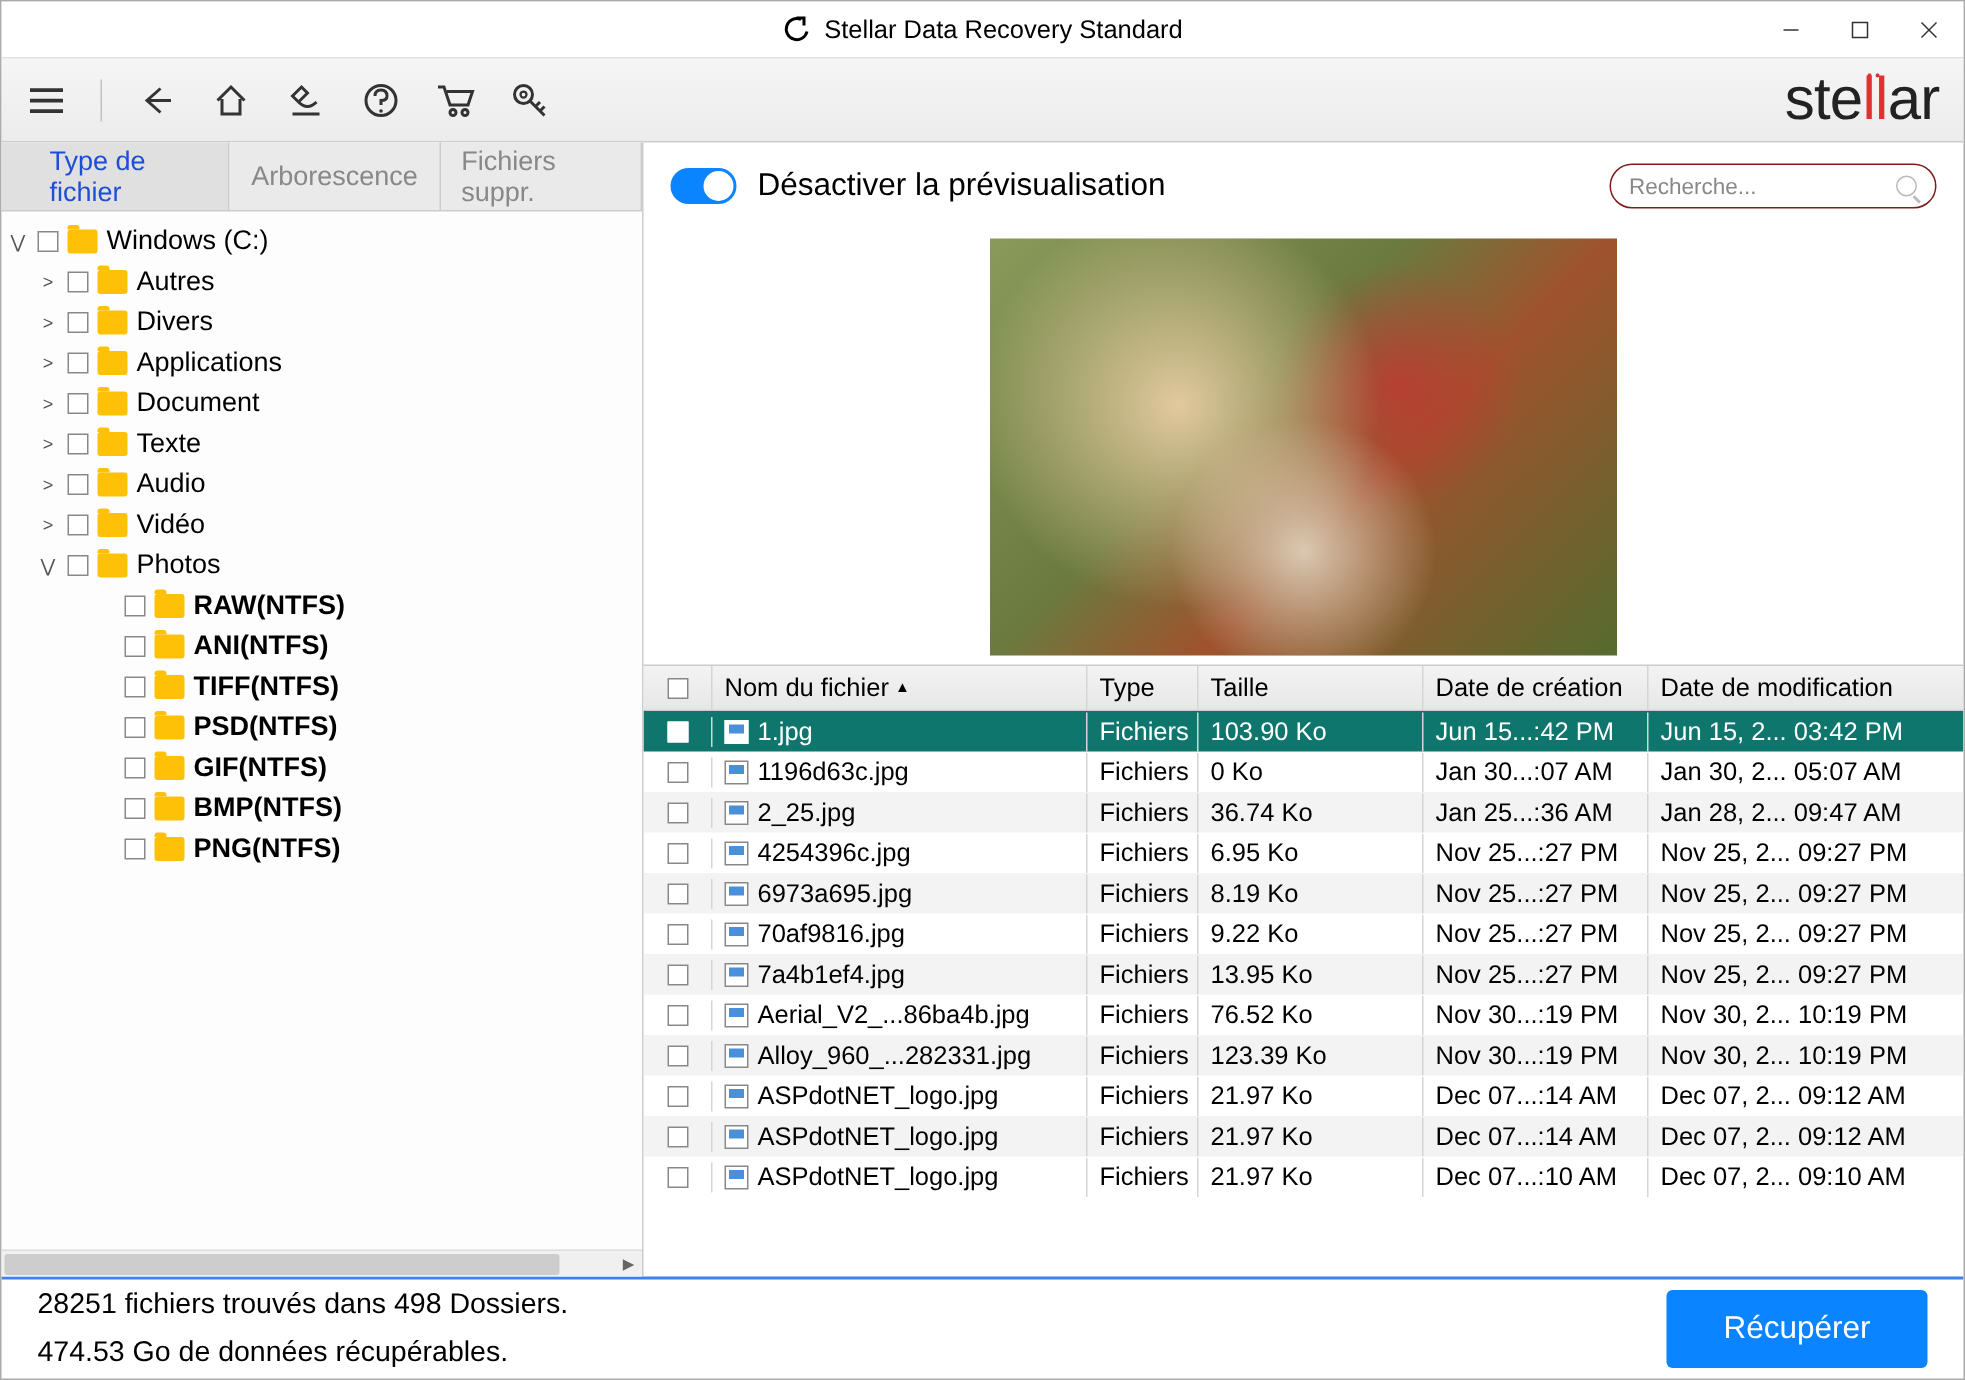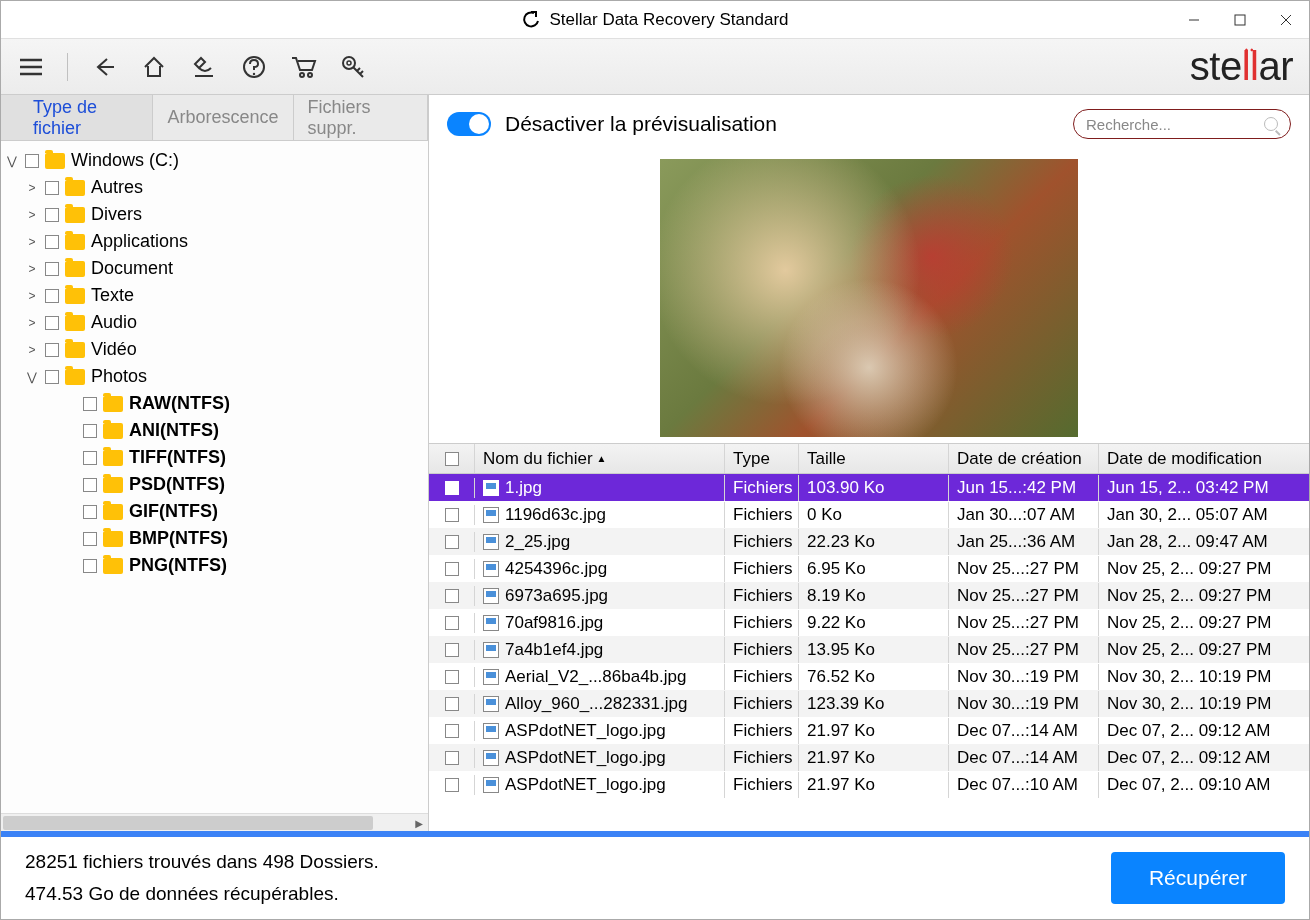--- a/index.html
+++ b/index.html
@@ -54,28 +54,28 @@
 .img-box .blur1{position:absolute;inset:0;background:radial-gradient(circle at 30% 40%, rgba(255,220,180,.8), transparent 40%), radial-gradient(circle at 65% 35%, rgba(200,50,50,.7), transparent 25%);}
 .img-box .blur2{position:absolute;inset:0;background:radial-gradient(circle at 50% 75%, rgba(230,220,200,.85), transparent 30%), radial-gradient(circle at 50% 80%, rgba(139,90,43,.6), transparent 20%);}
 
 .grid { flex: 1; overflow: auto; border-top: 1px solid #ccc; }
 .ghead { display: flex; background: linear-gradient(#f3f3f3,#e7e7e7); border-bottom: 1px solid #ccc; font-size: 17px; height: 30px; position:sticky; top:0;}
 .ghead .gc, .grow .gc { padding: 3px 8px; border-right: 1px solid #d5d5d5; overflow: hidden; text-overflow: ellipsis; white-space: nowrap; display:flex; align-items:center;}
 .gc.c0{width:46px;justify-content:center;} .gc.c1{width:250px;} .gc.c2{width:74px;} .gc.c3{width:150px;} .gc.c4{width:150px;} .gc.c5{flex:1;border-right:none;}
 .ghead .sort{font-size:10px;margin-left:4px;}
 .grow { display: flex; font-size: 17px; height: 27px; align-items:center;}
 .grow:nth-child(odd){background:#f3f3f3;}
-.grow.sel { background: #6d28d9; color: #fff; }
+.grow.sel { background: #0f766e; color: #fff; }
 .grow .cb{margin:0 auto;}
 .grow.sel .cb{border-color:#fff;}
 .fico{width:16px;height:16px;background:#fff;border:1px solid #888;margin-right:6px;flex-shrink:0;position:relative;}
 .fico::after{content:"";position:absolute;top:2px;left:2px;right:2px;height:6px;background:#4a90d9;}
 .grow.sel .fico{border-color:#fff;}
 
-.footer { height: 88px; border-top: 6px solid #3b82f6; display: flex; align-items: center; padding: 16px 24px; }
+.footer { height: 68px; border-top: 2px solid #3b82f6; display: flex; align-items: center; padding: 16px 24px; }
 .stats { font-size: 19px; line-height: 1.7; }
 .recover-btn { margin-left: auto; background: #0a84ff; color: #fff; font-size: 21px; padding: 14px 38px; border-radius: 4px; border:none;}
 
 svg{display:block;}
 </style>
 </head>
 <body>
 
 <div class="titlebar">
   <div class="title-wrap">
@@ -325,21 +325,21 @@
           </div>
           <div class="grow">
             <div class="gc c0">
               <div class="cb"></div>
             </div>
     <div class="gc c1">
               <span class="fico"></span>
               <span>2_25.jpg</span>
             </div>
     <div class="gc c2">Fichiers</div>
-    <div class="gc c3">22.23 Ko</div>
+    <div class="gc c3">36.74 Ko</div>
     <div class="gc c4">Jan 25...:36 AM</div>
     <div class="gc c5">Jan 28, 2... 09:47 AM</div>
           </div>
           <div class="grow">
             <div class="gc c0">
               <div class="cb"></div>
             </div>
     <div class="gc c1">
               <span class="fico"></span>
               <span>4254396c.jpg</span>

